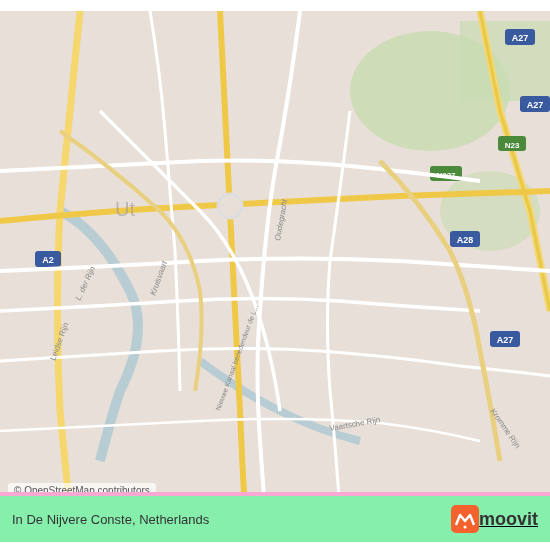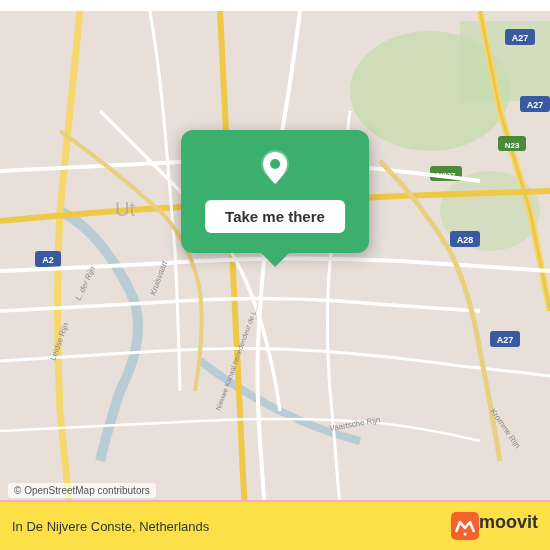--- a/index.html
+++ b/index.html
@@ -33,40 +33,41 @@
     .map-svg {
       position: absolute;
       top: 0; left: 0;
       width: 100%;
       height: 100%;
     }
 
     
     .bottom-bar {
       position: absolute;
-      bottom: 0;
+      bottom: 8px;
       left: 0;
       width: 100%;
       height: 50px;
-      background: #fde047;
-      border-top: 2px solid #f9a8d4;
+      background: #86efac;
+      border-top: 4px solid #f9a8d4;
       display: flex;
       align-items: center;
       justify-content: space-between;
       padding: 0 12px;
     }
 
     .bottom-text {
       font-size: 13px;
       color: #333;
     }
 
     .moovit-logo {
       display: flex;
-      align-items: flex-start;
+      align-items: center;
+      text-decoration: underline;
     }
 
     .moovit-text {
       font-size: 18px;
       font-weight: bold;
       color: #333;
     }
 
     .moovit-icon {
       width: 28px;
@@ -197,30 +198,20 @@
       <text x="220" y="400" font-size="7" fill="#888" transform="rotate(-70, 220, 400)">Nieuwe Kanaal benedendeur de L...</text>
       <text x="330" y="420" font-size="8" fill="#888" transform="rotate(-10, 330, 420)">Vaartsche Rijn</text>
       <text x="490" y="400" font-size="8" fill="#888" transform="rotate(55, 490, 400)">Kromme Rijn</text>
 
       <text x="115" y="205" font-size="20" fill="#999" font-weight="300" opacity="0.6">Ut</text>
 
       <circle cx="230" cy="195" r="12" stroke="#ddd" stroke-width="3" fill="#e8e0d8"></circle>
     </svg>
   </div>
 
-  <div class="popup-card">
-
-    <svg class="pin-icon" viewBox="0 0 44 44" xmlns="http://www.w3.org/2000/svg">
-      <circle cx="22" cy="18" r="14" fill="white" opacity="0.25"></circle>
-      <path d="M22 6 C15 6 10 11 10 18 C10 27 22 38 22 38 C22 38 34 27 34 18 C34 11 29 6 22 6Z" fill="white"></path>
-      <circle cx="22" cy="18" r="5" fill="#3aaf6e"></circle>
-    </svg>
-
-    <button class="take-me-btn">Take me there</button>
-  </div>
 
   <div class="copyright">© OpenStreetMap contributors</div>
 
   <div class="bottom-bar">
     <span class="bottom-text">In De Nijvere Conste, Netherlands</span>
     <div class="moovit-logo">
 
       <svg class="moovit-icon" viewBox="0 0 28 28" xmlns="http://www.w3.org/2000/svg">
         <rect width="28" height="28" rx="5" fill="#f5622d"></rect>
         <path d="M5 20 L9 10 L14 16 L19 10 L23 20" stroke="white" stroke-width="2.5" fill="none" stroke-linejoin="round"></path>

